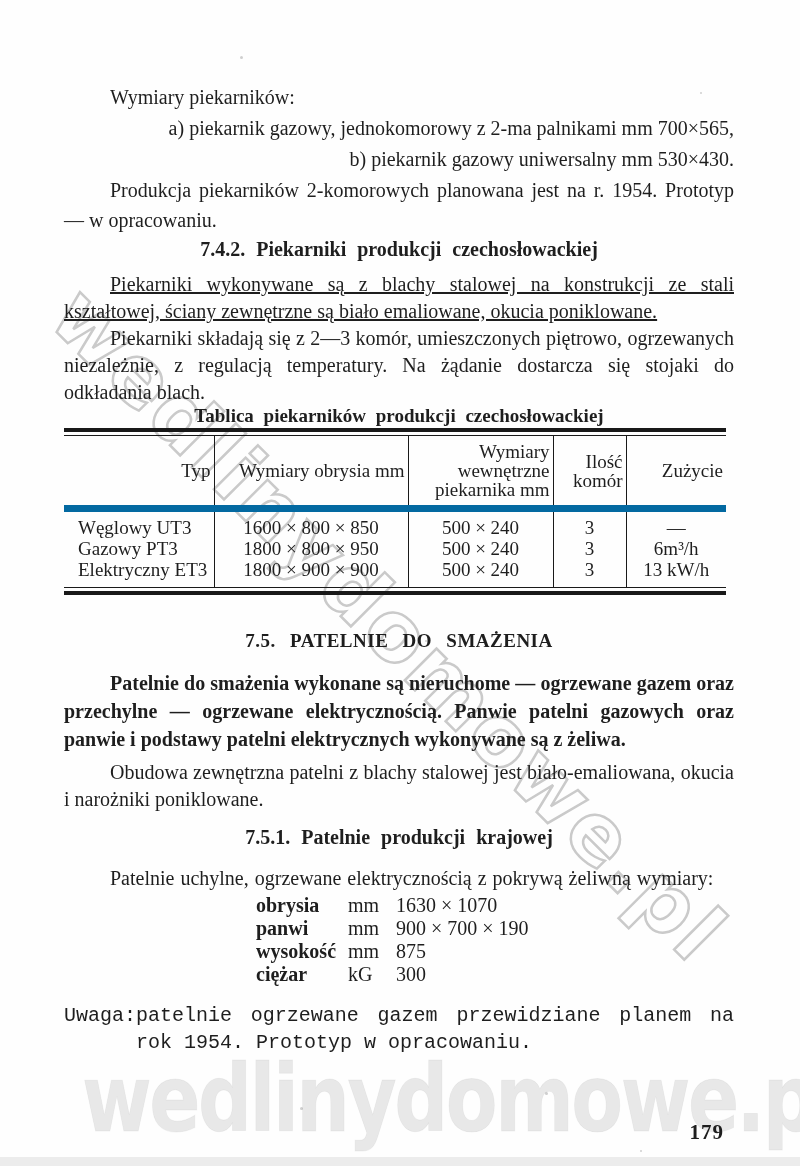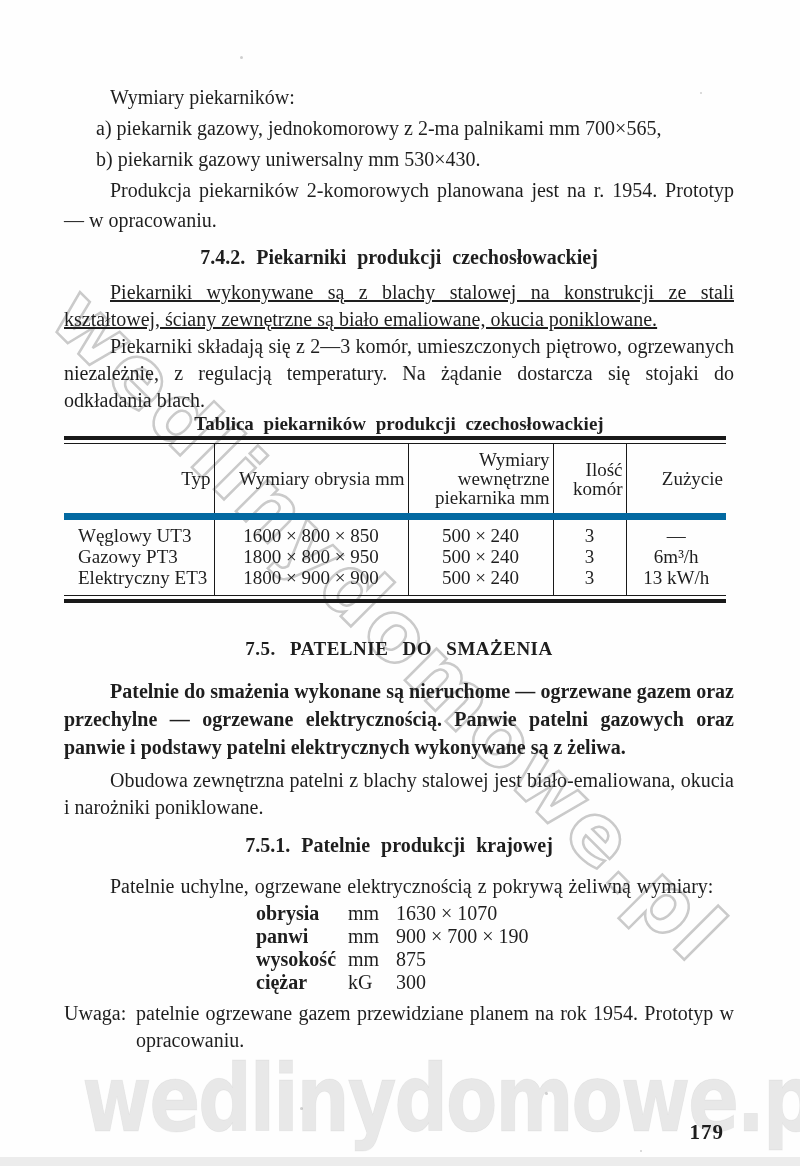--- a/index.html
+++ b/index.html
@@ -21,25 +21,25 @@
     letter-spacing:-3px;white-space:nowrap;
     color:rgba(0,0,0,0.085);-webkit-text-stroke:1px rgba(0,0,0,0.05);
     transform:scaleX(0.82);transform-origin:0 0;
   }
 
   
   .content{position:absolute;left:64px;top:8px;width:670px;z-index:2;}
   p{margin:0;font-size:20px;line-height:27px;text-align:justify;}
   .lh30{line-height:30px;}
   .indent{text-indent:46px;}
-  .li{margin-left:32px;line-height:31px;text-align:left;}
+  .li{margin-left:32px;line-height:31px;text-align:right;}
   .first{margin-top:74px;line-height:31px;text-align:left;}
 
   h3{margin:0;font-size:20px;font-weight:bold;text-align:center;line-height:28px;word-spacing:6px;}
-  .h742{margin-top:8px;}
+  .h742{}
   .h75{margin-top:34px;font-size:19px;letter-spacing:0.5px;word-spacing:9px;line-height:24px;}
   .h751{margin-top:10px;}
 
   .p1{margin-top:8px;text-decoration:underline;}
   .p3{margin-top:16px;line-height:28px;font-weight:bold;}
   .p4{margin-top:6px;}
   .p5{margin-top:14px;width:660px;word-spacing:1px;}
 
   
   .tcaption{margin-top:0;font-size:19px;font-weight:bold;text-align:center;
@@ -60,21 +60,21 @@
   table col.w3{width:73px;}  table col.w4{width:100px;}
 
   
   .specs{margin-top:2px;margin-left:192px;}
   .spec-row{display:flex;font-size:20px;line-height:23px;}
   .spec-label{width:92px;font-weight:bold;}
   .spec-unit{width:48px;}
   .spec-value{white-space:nowrap;}
 
   
-  .note{display:flex;margin-top:6px;}
+  .note{display:flex;margin-top:16px;font-family:Liberation Mono, monospace;}
   .note-label{width:72px;font-size:20px;line-height:27px;flex:none;}
   .note-body{width:598px;font-size:20px;line-height:27px;text-align:justify;}
 
   .pagenum{position:absolute;top:1120px;right:76px;font-size:21px;font-weight:bold;
            letter-spacing:1px;z-index:2;}
 
   
   .band{position:absolute;left:0;top:1157px;width:800px;height:9px;background:#ececec;z-index:0;}
   .dot{position:absolute;border-radius:50%;background:#cfcfcf;z-index:0;}
 </style>

